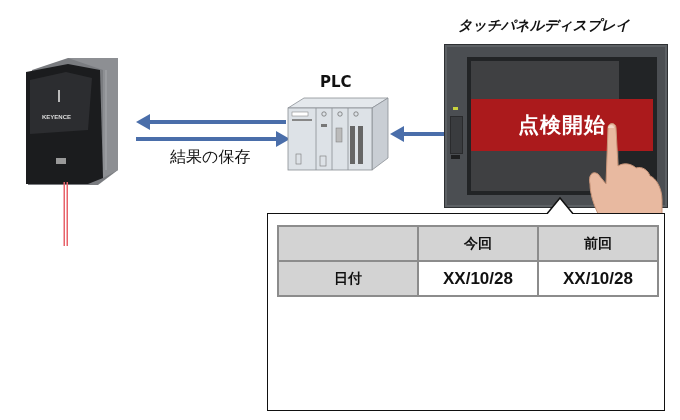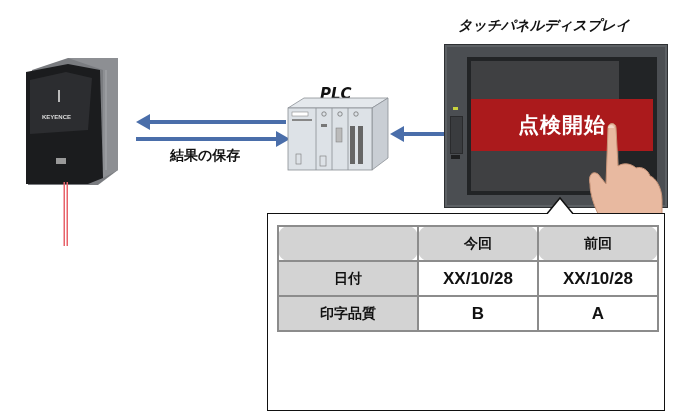--- a/index.html
+++ b/index.html
@@ -6,23 +6,23 @@
   body { width: 680px; height: 420px; background: #ffffff; position: relative; overflow: hidden;
          font-family: "DejaVu Sans", "Liberation Sans", sans-serif; color: #111; }
   .abs { position: absolute; }
 
   
   #laser { left: 18px; top: 50px; width: 110px; height: 140px; }
   #beam { left: 63px; top: 182px; width: 6px; height: 64px; }
 
   
   #arrows { left: 0; top: 0; width: 680px; height: 420px; pointer-events: none; }
-  .label { font-weight: bold; font-size: 14px; white-space: nowrap; }
+  .label { font-weight: normal; font-size: 16px; white-space: nowrap; }
   #save-label { left: 170px; top: 147px; }
-  #plc-label { left: 320px; top: 85px; font-size: 15px; font-weight: bold; font-style: italic; }
+  #plc-label { left: 320px; top: 73px; font-size: 15px; font-weight: bold; }
   #panel-label { left: 458px; top: 17px; font-size: 14px; font-weight: bold; font-style: italic; }
 
   
   #plc { left: 286px; top: 94px; width: 104px; height: 78px; }
 
   
   #panel { left: 444px; top: 44px; width: 222px; height: 162px; background: #4b4e52;
            border: 1px solid #2e3033; box-shadow: inset 0 0 0 2px #5c6064; }
   #panel-screen { left: 22px; top: 12px; width: 190px; height: 138px; background: #222426; }
   #screen-inner { left: 4px; top: 4px; width: 148px; height: 130px; background: #3f4042; }
@@ -36,21 +36,21 @@
 
   
   #callout { left: 267px; top: 213px; width: 398px; height: 198px; border: 1.5px solid #111;
              background: #fff; box-sizing: border-box; }
   #callout-pointer { left: 540px; top: 196px; width: 40px; height: 20px; }
 
   
   #result-table { left: 277px; top: 225px; border-collapse: collapse; }
   #result-table td, #result-table th { border: 2px solid #8c8c8c; text-align: center;
     font-weight: bold; padding: 0; }
-  #result-table th { background: #d3d3d3; font-size: 14px; height: 33px; border-radius: 11px; }
+  #result-table th { background: #d3d3d3; font-size: 14px; height: 33px; }
   #result-table td.rowhead { background: #d3d3d3; font-size: 14px; width: 138px; }
   #result-table td.val { background: #fff; font-size: 17px; width: 118px; height: 33px;
     font-family: "Liberation Sans", sans-serif; margin-left: 24px; }
   #result-table th.corner { width: 138px; }
 </style>
 </head>
 <body>
 
 <svg id="laser" class="abs" viewBox="0 0 110 140">
   <polygon points="14,20 50,8 100,8 100,120 80,135 10,135" fill="#7a7c80"></polygon>
@@ -135,19 +135,14 @@
       <th>今回</th>
       <th>前回</th>
     </tr>
   </thead>
   <tbody>
     <tr>
       <td class="rowhead">日付</td>
       <td class="val">XX/10/28</td>
       <td class="val">XX/10/28</td>
     </tr>
-    <tr>
-      <td class="rowhead">印字品質</td>
-      <td class="val">B</td>
-      <td class="val">A</td>
-    </tr>
   </tbody>
 </table>
 
 </body></html>

